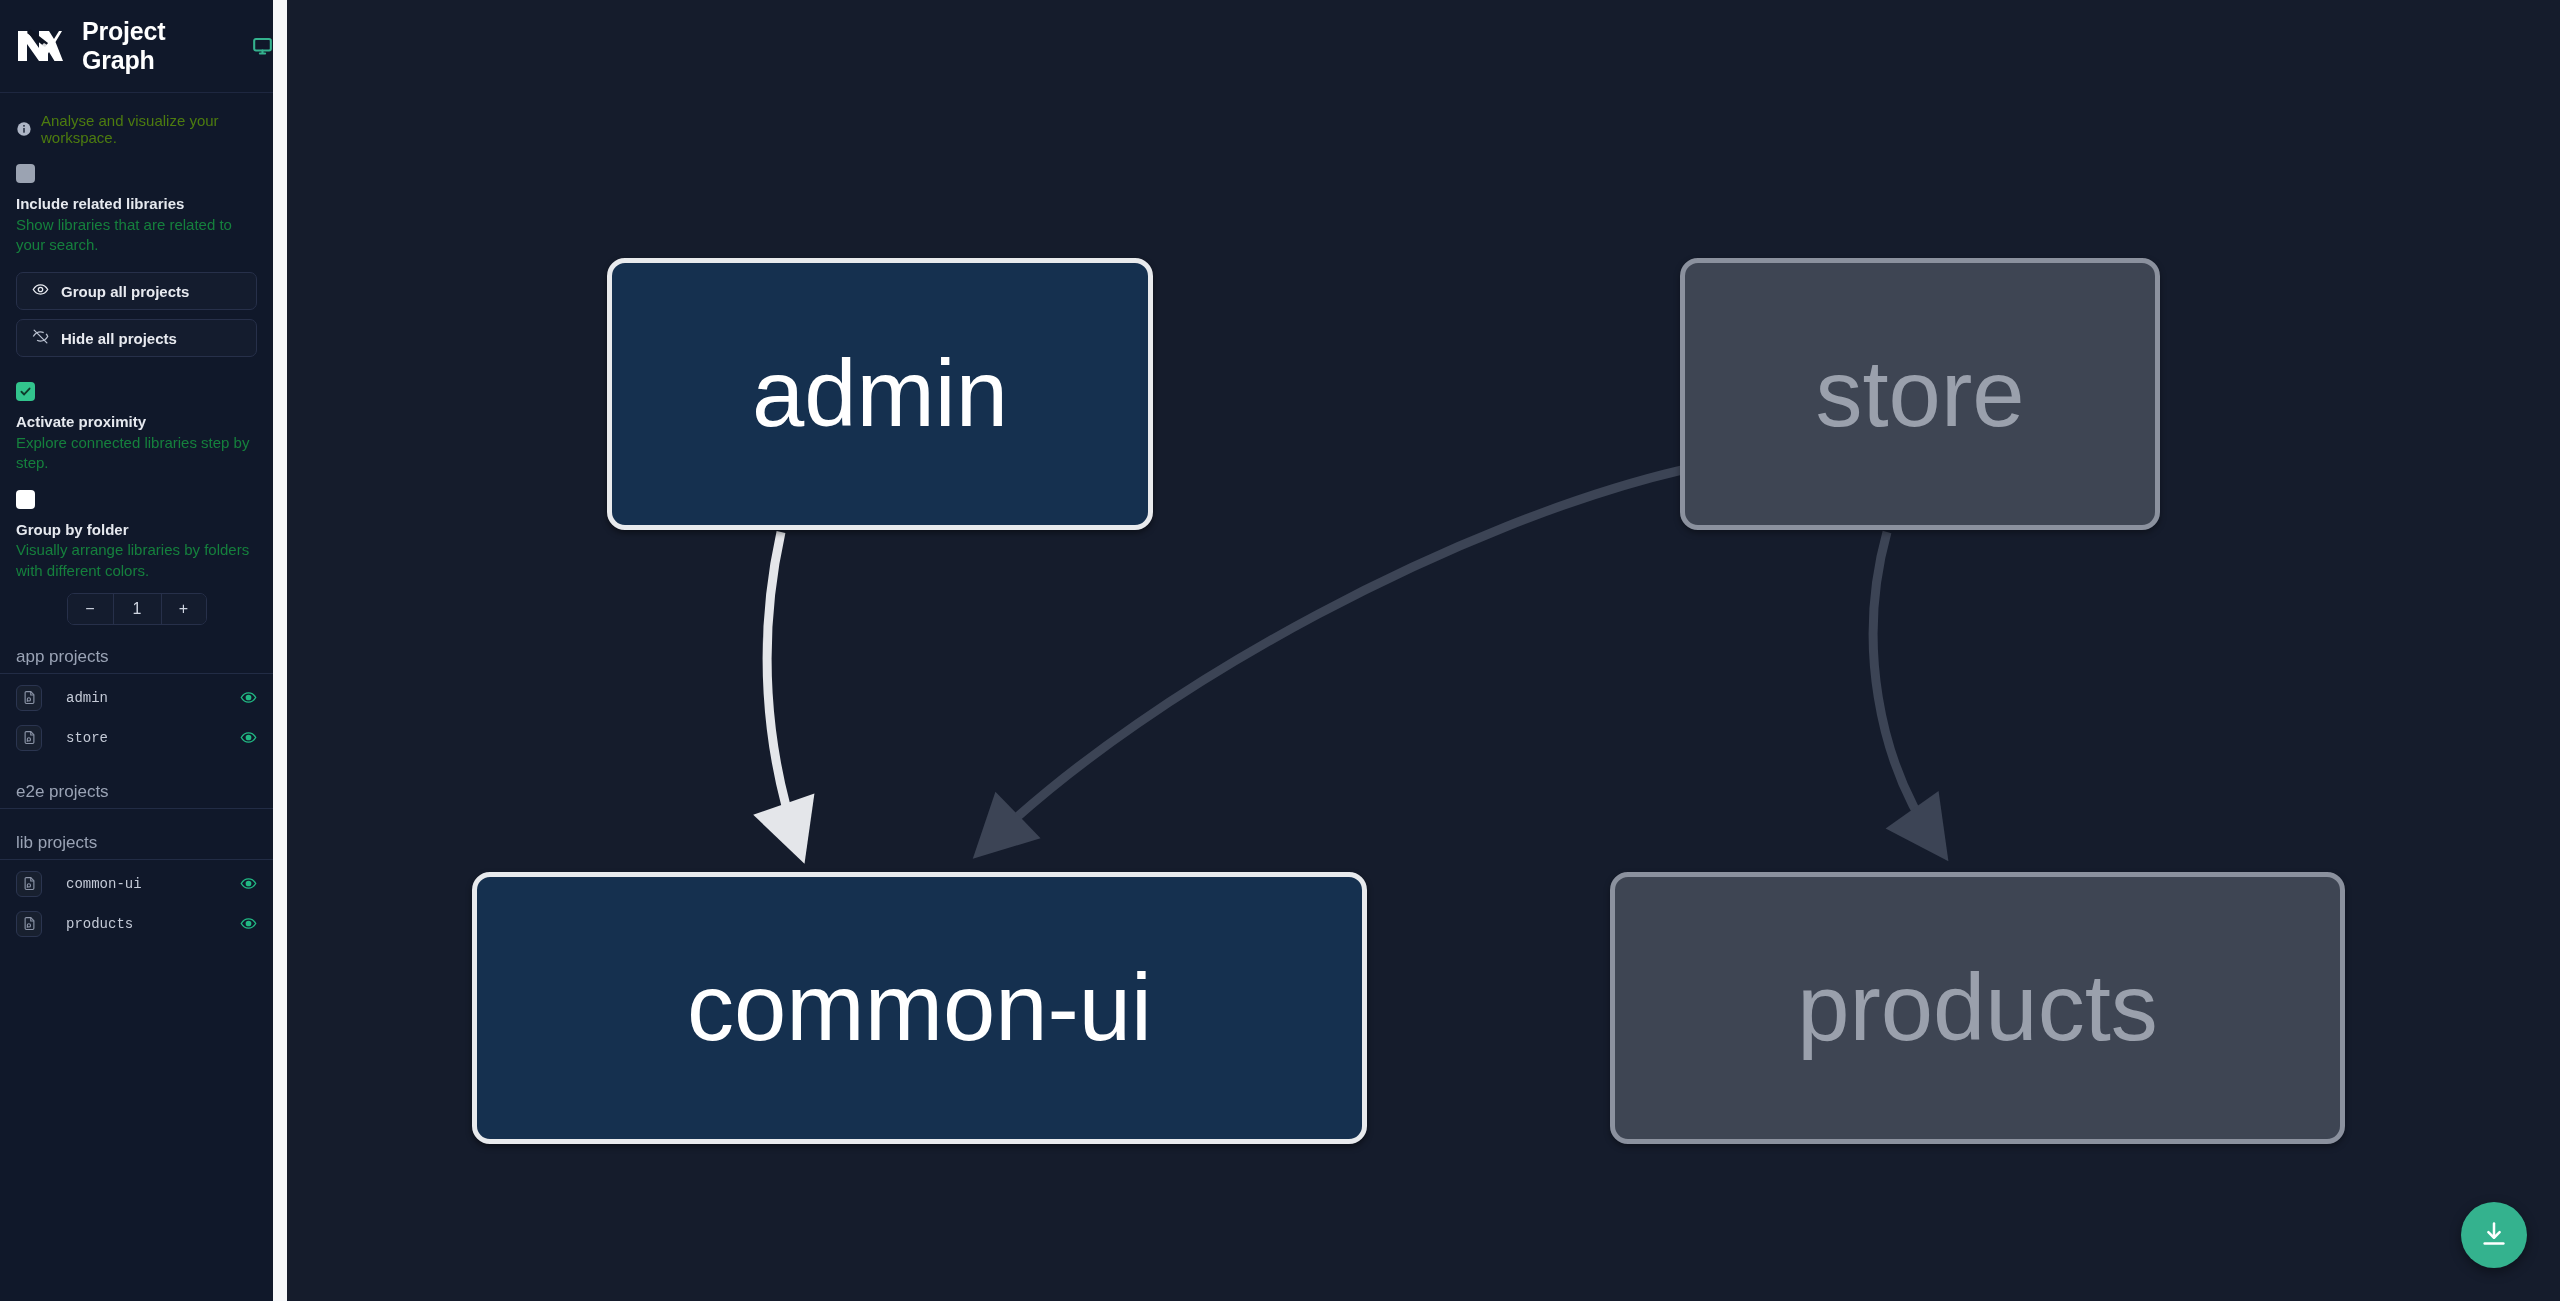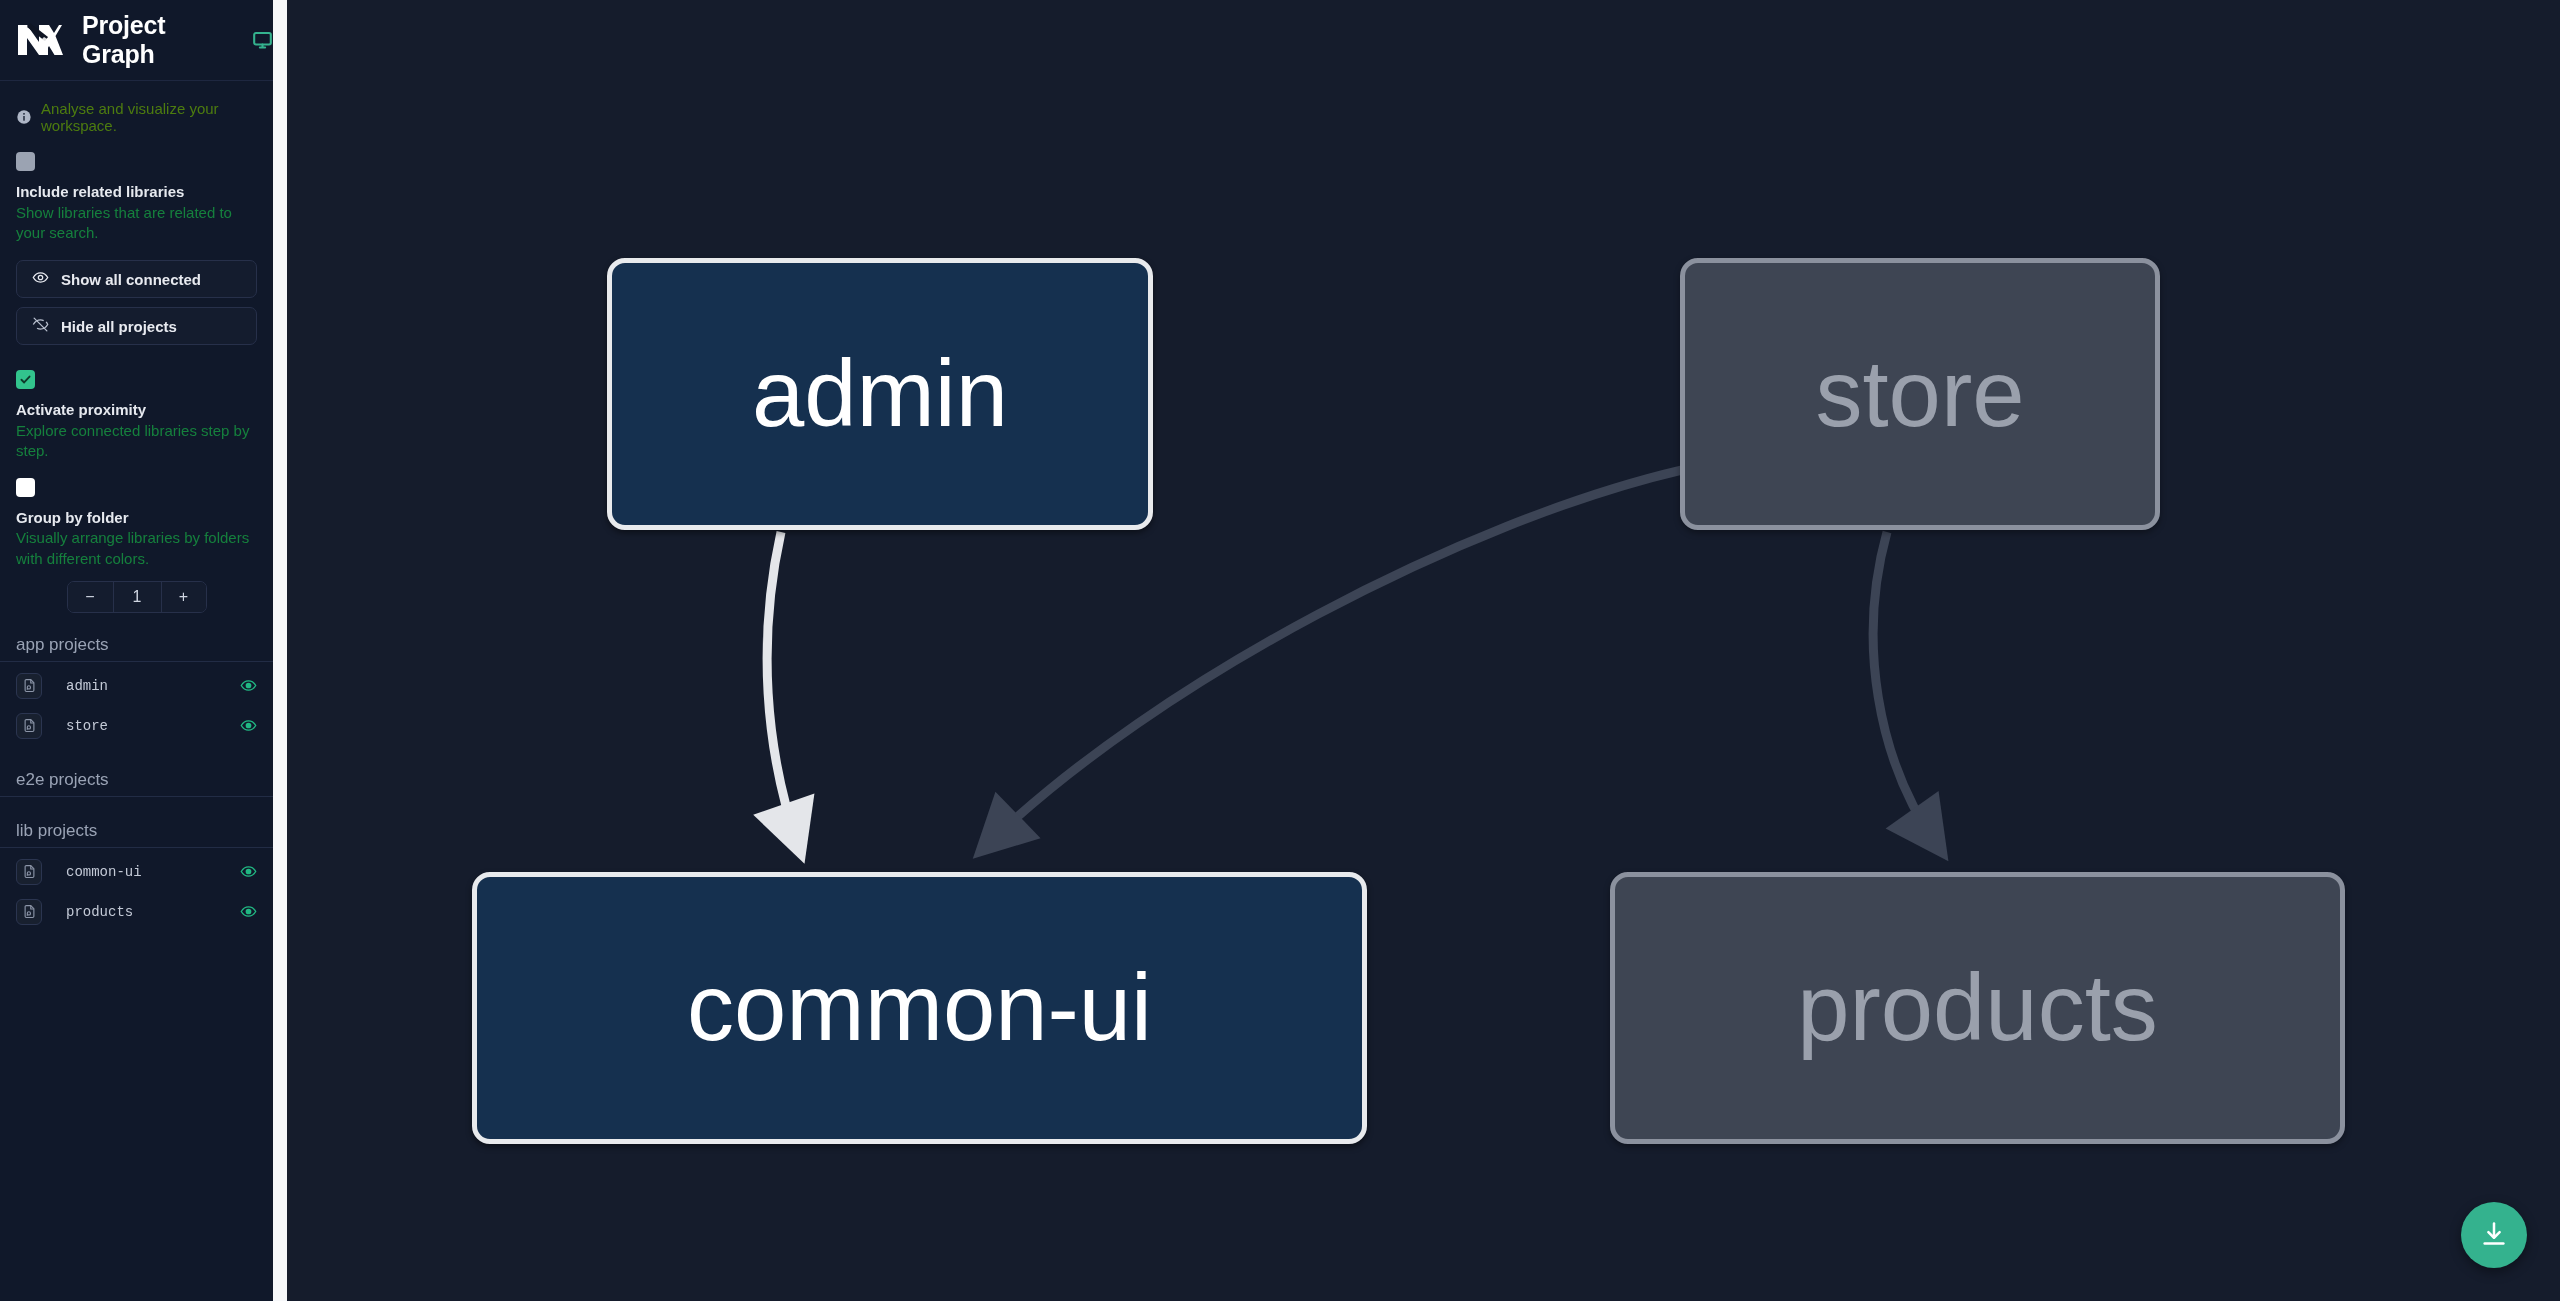--- a/index.html
+++ b/index.html
@@ -19,21 +19,21 @@
     flex: 0 0 273px;
     overflow: hidden;
   }
   #divider {
     width: 14px; height: 1301px;
     background: #f6f7f9;
     flex: 0 0 14px;
     cursor: col-resize;
   }
   .side-header {
-    height: 81px;
+    height: 93px;
     display: flex; align-items: center;
     padding-left: 16px;
     border-bottom: 1px solid #1e2740;
   }
   .nx-logo { width: 47px; height: 38px; position: relative; flex: 0 0 47px; }
   .nx-logo svg { display:block; }
   .app-title {
     color: #ffffff; font-size: 25px; font-weight: 700;
     margin-left: 19px; letter-spacing: -0.2px;
   }
@@ -212,21 +212,21 @@
     </div>
 
     <div class="btn-wrap">
       <button class="side-btn">
         <span>
           <svg width="17" height="17" viewBox="0 0 24 24" fill="none" stroke="#e8eaf0" stroke-width="1.8">
             <path d="M1.8 12S5.5 5.5 12 5.5 22.2 12 22.2 12 18.5 18.5 12 18.5 1.8 12 1.8 12z"></path>
             <circle cx="12" cy="12" r="3.1"></circle>
           </svg>
         </span>
-        <span>Show all connected</span>
+        <span>Group all projects</span>
       </button>
       <button class="side-btn">
         <span>
           <svg width="17" height="17" viewBox="0 0 24 24" fill="none" stroke="#b9c0cf" stroke-width="1.8">
             <path d="M1.8 12S5.5 5.5 12 5.5c1.7 0 3.2.4 4.5 1M20 8.4c1.4 1.8 2.2 3.6 2.2 3.6S18.5 18.5 12 18.5c-1.9 0-3.5-.5-4.9-1.2"></path>
             <path d="M3 3l18 18" stroke-linecap="round"></path>
           </svg>
         </span>
         <span>Hide all projects</span>
       </button>

